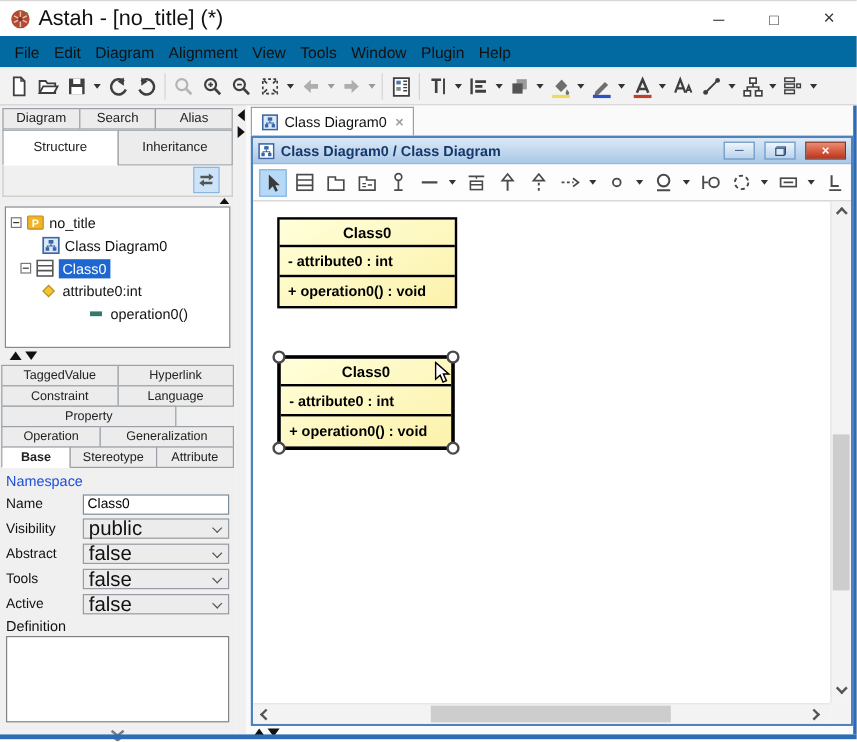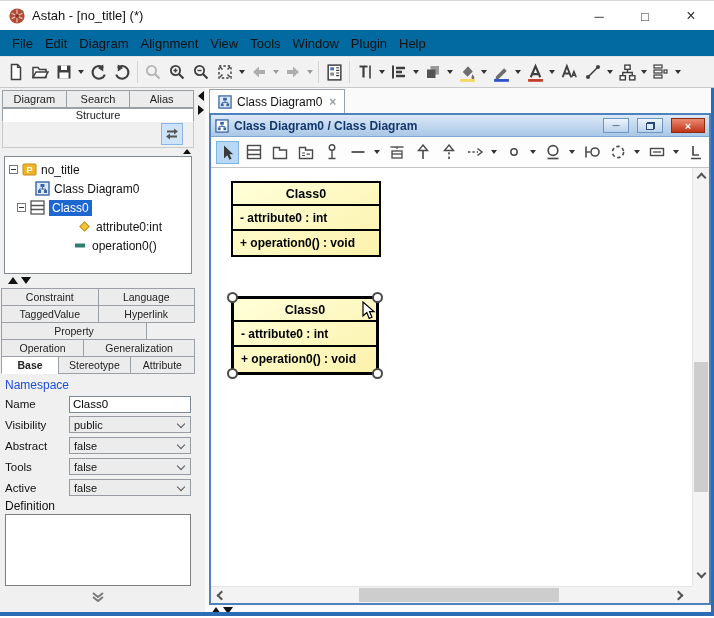--- a/index.html
+++ b/index.html
@@ -2,21 +2,21 @@
 <html><head>
 <meta charset="utf-8">
 <style>
   * { box-sizing: border-box; margin: 0; padding: 0; }
   html,body { width:714px; height:618px; font-family:"Liberation Sans",sans-serif; background:#fff; overflow:hidden; }
   .app { position:relative; width:714px; height:618px; background:#fff; }
 
   
   .titlebar { position:absolute; left:0; top:0; width:714px; height:30px; background:#fff; border-top:1px solid #d8d8d8; display:flex; align-items:center; }
   .titlebar .logo { margin-left:8px; width:18px; height:18px; }
-  .titlebar .title { margin-left:6px; font-size:13px; color:#111; }
+  .titlebar .title { margin-left:6px; font-size:18px; color:#111; }
   .wctrls { position:absolute; right:0; top:0; height:30px; display:flex; }
   .wbtn { width:46px; height:30px; display:flex; align-items:center; justify-content:center; font-size:13px; color:#333; }
 
   
   .menubar { position:absolute; left:0; top:30px; width:714px; height:26px; background:#0369a1; display:flex; align-items:center; padding-left:6px; }
   .menu-item { padding:0 6px; font-size:13px; color:#111; height:22px; display:flex; align-items:center; }
 
   
   .toolbar { position:absolute; left:0; top:56px; width:714px; height:32px; background:#f2f2f2; border-top:1px solid #e2e2e2; border-bottom:1px solid #c9c9c9; display:flex; align-items:center; padding-left:4px; overflow:hidden; }
   .tbtn { width:24px; height:24px; display:flex; align-items:center; justify-content:center; flex:0 0 auto; }
@@ -25,21 +25,21 @@
 
   
   .sidebar { position:absolute; left:0; top:88px; width:196px; height:524px; background:#f0f0f0; }
   .vsplit { position:absolute; left:196px; top:88px; width:9px; height:524px; background:#f0f0f0; }
   .tri-left  { width:0;height:0;border-top:5px solid transparent;border-bottom:5px solid transparent;border-right:6px solid #111; margin:3px auto 4px; }
   .tri-right { width:0;height:0;border-top:5px solid transparent;border-bottom:5px solid transparent;border-left:6px solid #111; margin:0 auto; }
   .main { position:absolute; left:205px; top:88px; width:509px; height:524px; background:#fafafa; }
 
   
   .stabs1 { display:flex; height:18px; margin:2px 2px 0 2px; }
-  .stabs2 { display:flex; height:14px; margin:0 2px; }
+  .stabs2 { display:flex; height:30px; margin:0 2px; }
   .stab { flex:1; display:flex; align-items:center; justify-content:center; font-size:11px; color:#222; background:#ececec; border:1px solid #9aa0a6; margin-left:-1px; }
   .stab.first { margin-left:0; }
   .stab.active { background:#fff; border-bottom:1px solid #fff; }
 
   
   .mini { position:relative; height:26px; margin:0 2px; background:#f0f0f0; border:1px solid #c9c9c9; border-top:none; }
   .sync-btn { position:absolute; right:10px; top:1px; width:22px; height:22px; background:#cde4f8; border:1px solid #8ab6e4; display:flex; align-items:center; justify-content:center; }
   .mini-up { position:absolute; right:2px; top:27px; width:0; height:0; border-left:4px solid transparent; border-right:4px solid transparent; border-bottom:5px solid #111; }
 
   
@@ -62,21 +62,21 @@
   .ptab.pfirst { margin-left:0; }
   .ptab.active { background:#fff; font-weight:bold; border-bottom:1px solid #fff; }
 
   
   .form { padding:4px 5px 0 5px; }
   .ns-label { font-size:12px; color:#1d4ed8; height:16px; }
   .frow { display:flex; align-items:center; height:19px; margin-bottom:2px; }
   .flabel { width:64px; font-size:11.5px; color:#111; flex:0 0 auto; }
   .fctrl { flex:1; }
   .txt { width:100%; height:17px; border:1px solid #7d8a97; font-size:11.5px; padding:0 3px; font-family:"Liberation Sans",sans-serif; background:#fff; }
-  .selbox { position:relative; height:17px; background:#ececec; border:1px solid #979ca2; font-size:11px; display:flex; align-items:center; padding:0 4px; color:#111; }
+  .selbox { position:relative; height:17px; background:#ececec; border:1px solid #979ca2; font-size:17px; display:flex; align-items:center; padding:0 4px; color:#111; }
   .selbox::after { content:""; position:absolute; right:6px; top:4px; width:5px; height:5px; border-right:1.5px solid #555; border-bottom:1.5px solid #555; transform:rotate(45deg); }
   .def-label { font-size:12px; color:#111; height:14px; margin:2px 0 1px 5px; }
   .def-area { display:block; width:186px; height:72px; margin:0 auto; border:1px solid #808080; resize:none; background:#fff; font-family:"Liberation Sans",sans-serif; }
   .side-chevron { display:flex; justify-content:center; margin-top:6px; }
 
   
   .doc-tabbar { position:absolute; left:0; top:0; width:100%; height:25px; background:#fafafa; }
   .doc-tab { position:absolute; left:4px; top:1px; height:24px; display:flex; align-items:center; gap:5px; padding:0 8px; background:#fff; border:1px solid #98a0a8; border-bottom:none; font-size:12px; color:#111; }
   .doc-close { color:#9aa0a6; font-weight:bold; font-size:12px; margin-left:2px; }
 
@@ -321,20 +321,21 @@
 
   <div class="sidebar">
 
     <div class="stabs1">
       <div class="stab first">Diagram</div>
       <div class="stab">Search</div>
       <div class="stab">Alias</div>
     </div>
     <div class="stabs2">
       <div class="stab first active">Structure</div>
+      <div class="stab">Inheritance</div>
     </div>
 
     <div class="mini">
       <div class="sync-btn">
         <svg width="16" height="16" viewBox="0 0 16 16">
             <path d="M3 5.5h8" stroke="#555" stroke-width="2" fill="none"></path>
             <polygon points="10,2.5 14,5.5 10,8.5" fill="#555"></polygon>
             <path d="M13 10.5H5" stroke="#555" stroke-width="2" fill="none"></path>
             <polygon points="6,7.5 2,10.5 6,13.5" fill="#555"></polygon>
           </svg>
@@ -362,47 +363,47 @@
         <span class="tlabel">Class Diagram0</span>
       </div>
       <div class="trow" style="padding-left:12px;">
         <span class="expander"></span>
         <svg class="ticon" viewBox="0 0 15 15">
             <rect x="1" y="1" width="13" height="13" fill="#fff" stroke="#555" stroke-width="1.3"></rect>
             <path d="M1 5.5h13M1 9.5h13" stroke="#555" stroke-width="1.3"></path>
           </svg>
         <span class="tlabel selected">Class0</span>
       </div>
-      <div class="trow" style="padding-left:72px;">
+      <div class="trow" style="padding-left:28px;">
         <svg class="ticon" viewBox="0 0 15 15">
             <rect x="4.2" y="4.2" width="6.6" height="6.6" fill="#f2c430" stroke="#b98d1f" transform="rotate(45 7.5 7.5)"></rect>
           </svg>
         <span class="tlabel">attribute0:int</span>
       </div>
       <div class="trow" style="padding-left:68px;">
         <svg class="ticon" viewBox="0 0 15 15">
             <rect x="2" y="5.5" width="10" height="4" fill="#2e7d6e"></rect>
           </svg>
         <span class="tlabel">operation0()</span>
       </div>
     </div>
 
     <div class="tree-split">
       <span class="tri-up-s"></span>
       <span class="tri-down-s"></span>
     </div>
 
     <div class="ptabs">
       <div class="ptrow">
+        <div class="ptab pfirst">TaggedValue</div>
+        <div class="ptab">Hyperlink</div>
+      </div>
+      <div class="ptrow">
         <div class="ptab pfirst">Constraint</div>
         <div class="ptab">Language</div>
-      </div>
-      <div class="ptrow">
-        <div class="ptab pfirst">TaggedValue</div>
-        <div class="ptab">Hyperlink</div>
       </div>
       <div class="ptrow">
         <div class="ptab pfirst" style="flex:0.75">Property</div>
       </div>
       <div class="ptrow">
         <div class="ptab pfirst" style="flex:0.85">Operation</div>
         <div class="ptab" style="flex:1.15">Generalization</div>
       </div>
       <div class="ptrow">
         <div class="ptab pfirst active" style="flex:0.62">Base</div>

